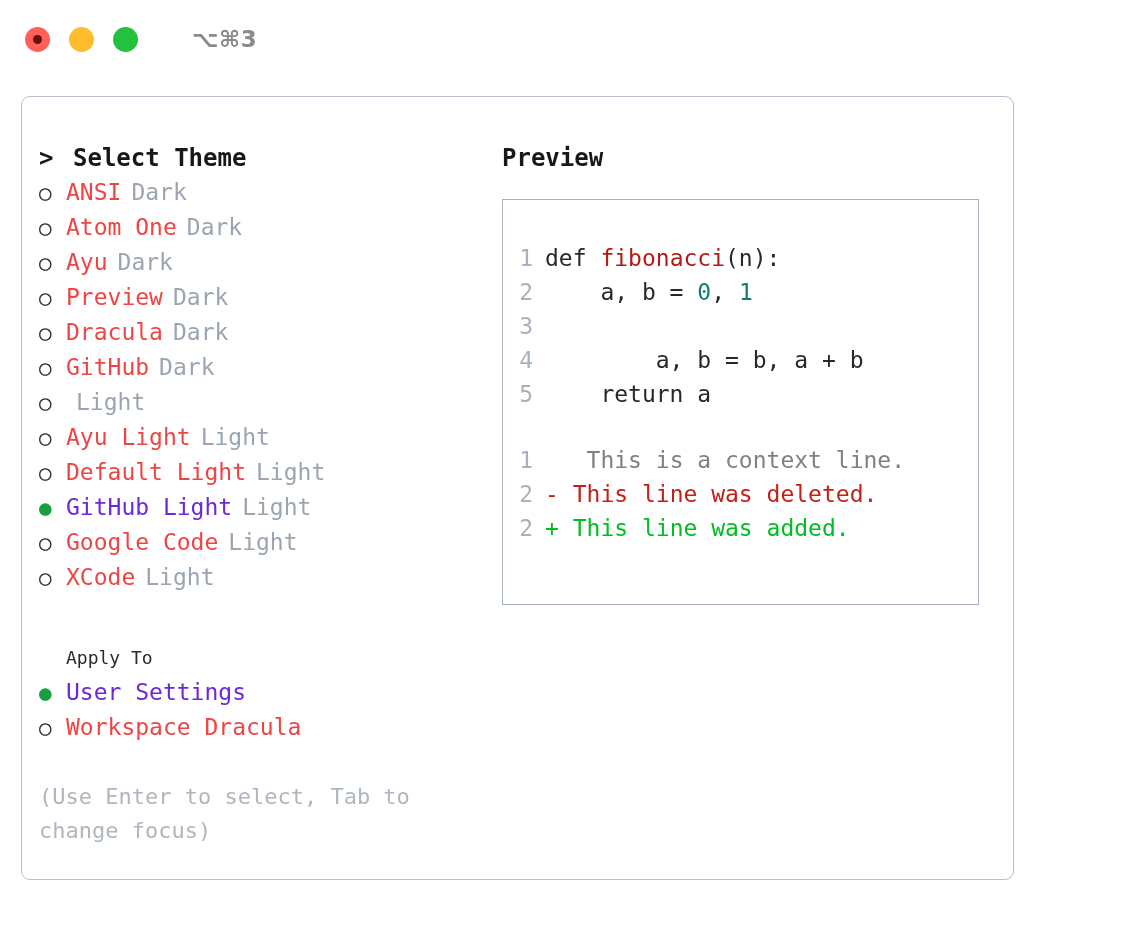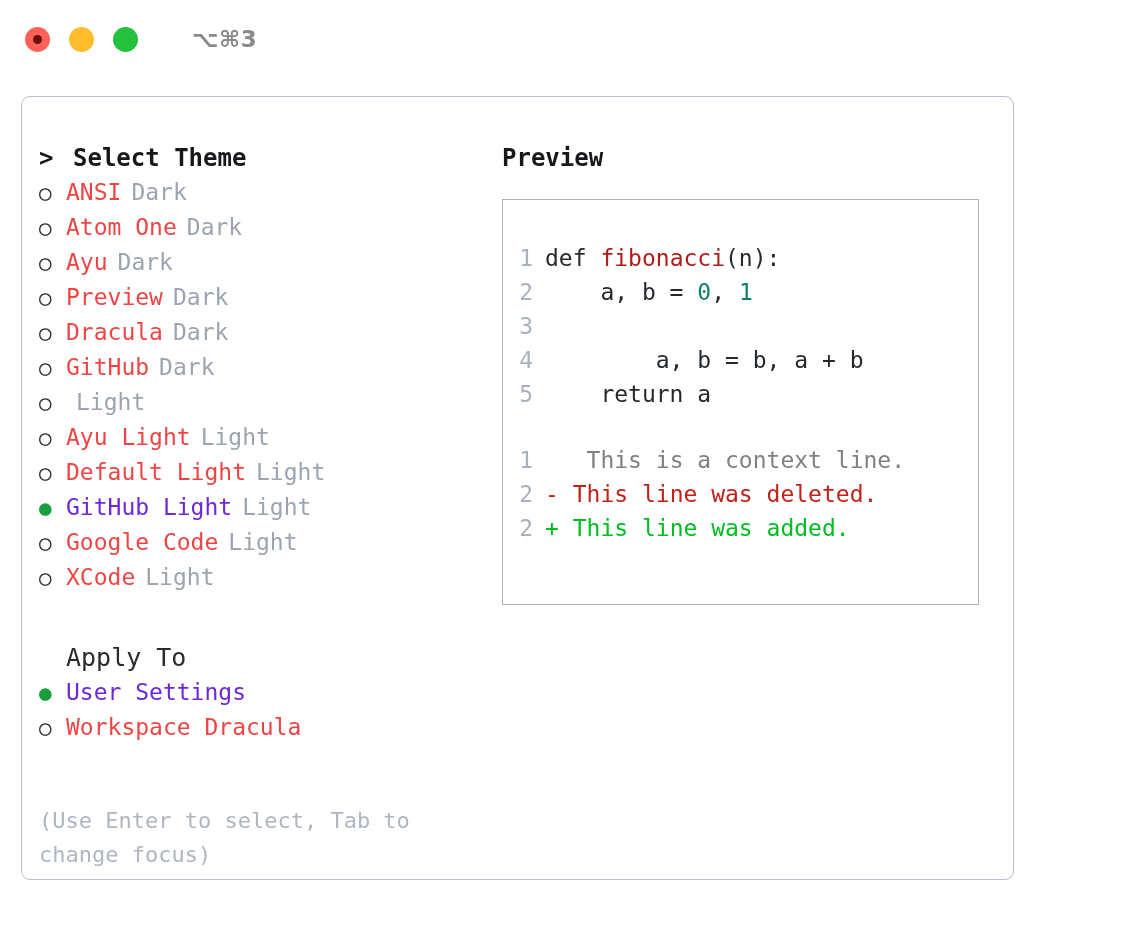--- a/index.html
+++ b/index.html
@@ -123,37 +123,36 @@
   }
 
   .label { color: #ef4444; }
   .label.sel { color: #6d28d9; }
   .tag {
     color: #9aa5b1;
     padding-left: 10px;
   }
 
   .section-title {
-    font-size: 25px;
+    font-size: 18px;
     line-height: 34px;
     color: #2b2b2b;
     padding-left: 27px;
     white-space: pre;
   }
 
   .spacer-lg { height: 46px; }
   .spacer-md { height: 35px; }
 
   .hint {
     color: #aeb6c0;
     font-size: 22px;
     line-height: 34px;
     width: 410px;
     white-space: pre-wrap;
-    margin-top: 24px;
   }
 
   
   .right-col {
     padding-left: 20px;
     box-sizing: border-box;
   }
   .preview-title {
     font-size: 24px;
     font-weight: 700;

